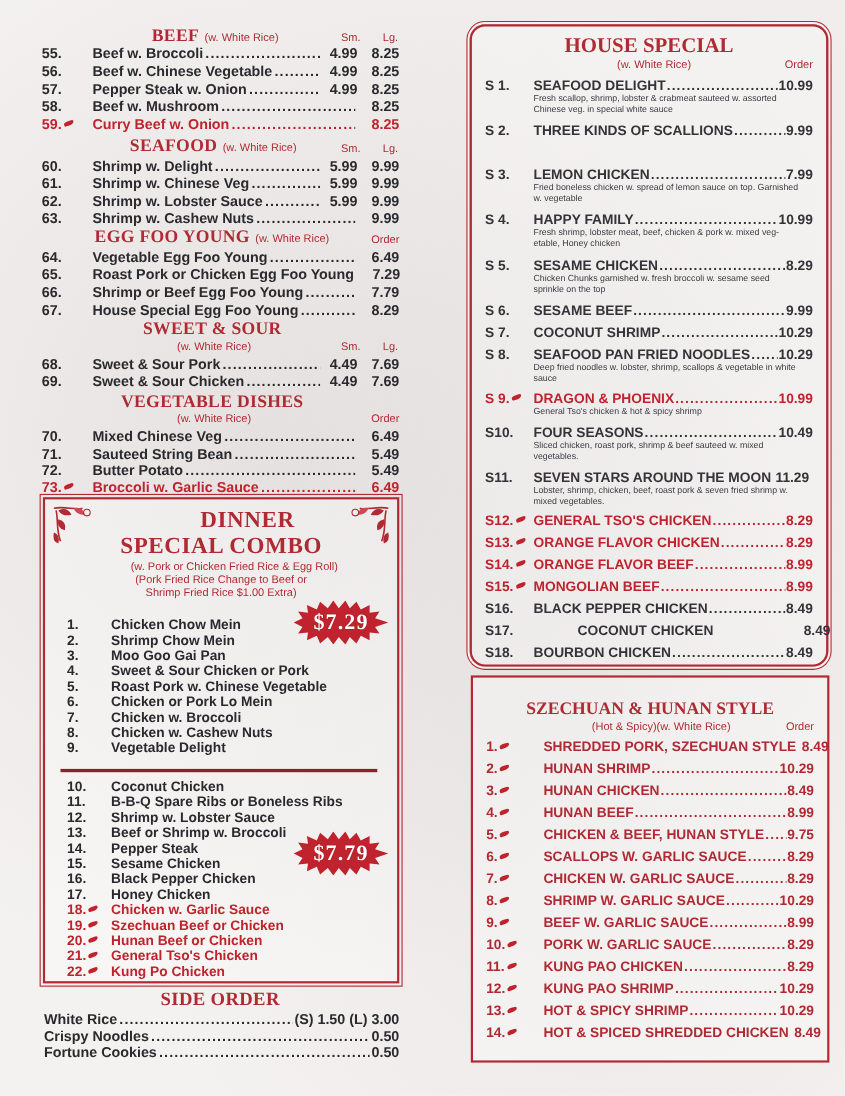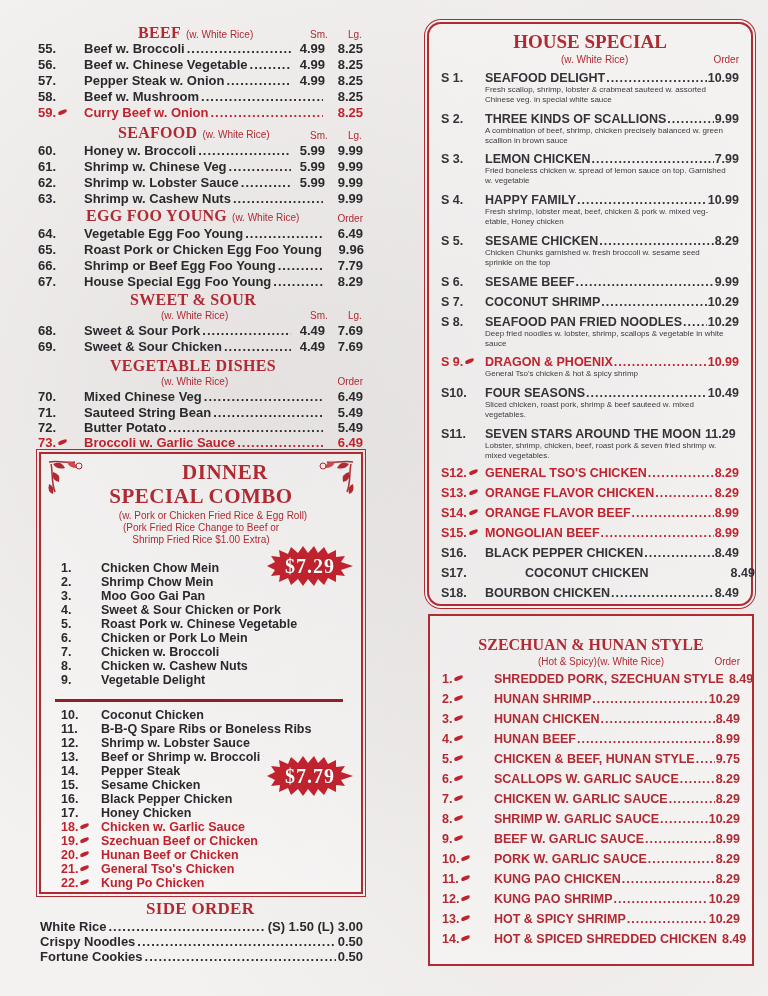--- a/index.html
+++ b/index.html
@@ -169,21 +169,21 @@
 
     <div class="sec-title" style="left:80px; top:124px;">
       <span class="serif-head">SEAFOOD</span>
       <span class="sub" style="margin-left:5px;">(w. White Rice)</span>
     </div>
     <span class="colhdr" style="position:absolute; left:272px; top:130px;">Sm.</span>
     <span class="colhdr" style="position:absolute; left:310px; top:130px;">Lg.</span>
 
     <div class="row" style="top:143px;">
         <span class="num">60.</span>
-        <span class="name">Honey w. Broccoli</span>
+        <span class="name">Shrimp w. Delight</span>
         <span class="dots"></span>
         <span class="p1">5.99</span>
         <span class="p2">9.99</span>
       </div>
     <div class="row" style="top:159px;">
         <span class="num">61.</span>
         <span class="name">Shrimp w. Chinese Veg</span>
         <span class="dots"></span>
         <span class="p1">5.99</span>
         <span class="p2">9.99</span>
@@ -211,21 +211,21 @@
     <div class="row" style="top:226px;">
         <span class="num">64.</span>
         <span class="name">Vegetable Egg Foo Young</span>
         <span class="dots"></span>
         <span class="p2">6.49</span>
       </div>
     <div class="row" style="top:242px;">
         <span class="num">65.</span>
         <span class="name">Roast Pork or Chicken Egg Foo Young</span>
         <span class="dots" style="visibility:hidden"></span>
-        <span class="p2">9.96</span>
+        <span class="p2">7.29</span>
       </div>
     <div class="row" style="top:258px;align-items:flex-end;">
         <span class="num">66.</span>
         <span class="name">Shrimp or Beef Egg Foo Young</span>
         <span class="dots"></span>
         <span class="p2">7.79</span>
       </div>
     <div class="row" style="top:274px;">
         <span class="num">67.</span>
         <span class="name">House Special Egg Foo Young</span>
@@ -449,21 +449,20 @@
         <span class="price">10.99</span>
       </div>
     <div class="desc" style="top:61px;">Fresh scallop, shrimp, lobster &amp; crabmeat sauteed w. assorted Chinese veg. in special white sauce</div>
 
     <div class="hrow" style="top:88px;">
         <span class="num">S 2.</span>
         <span>THREE KINDS OF SCALLIONS</span>
         <span class="dots"></span>
         <span class="price">9.99</span>
       </div>
-    <div class="desc" style="top:102px;">A combination of beef, shrimp, chicken precisely balanced w. green scallion in brown sauce</div>
 
     <div class="hrow" style="top:128px;">
         <span class="num">S 3.</span>
         <span>LEMON CHICKEN</span>
         <span class="dots"></span>
         <span class="price">7.99</span>
       </div>
     <div class="desc" style="top:142px;">Fried boneless chicken w. spread of lemon sauce on top. Garnished w. vegetable</div>
 
     <div class="hrow" style="top:169px;">

